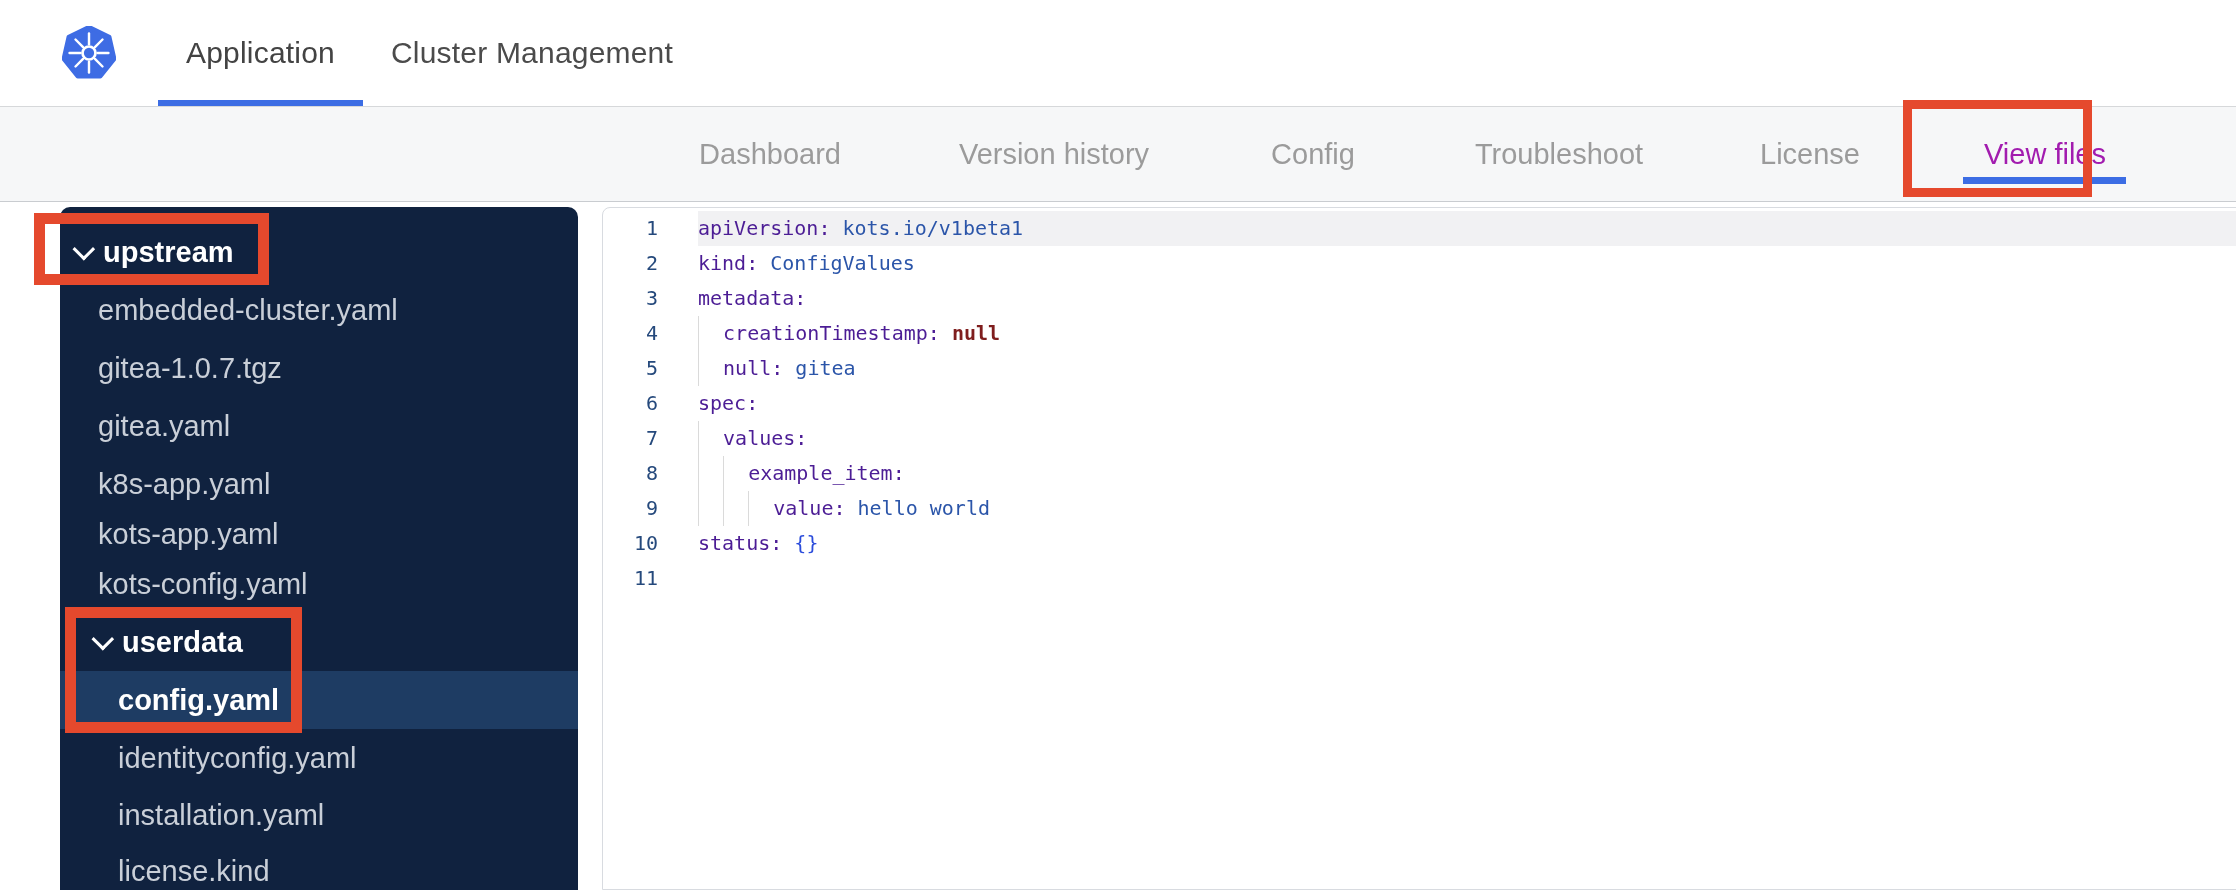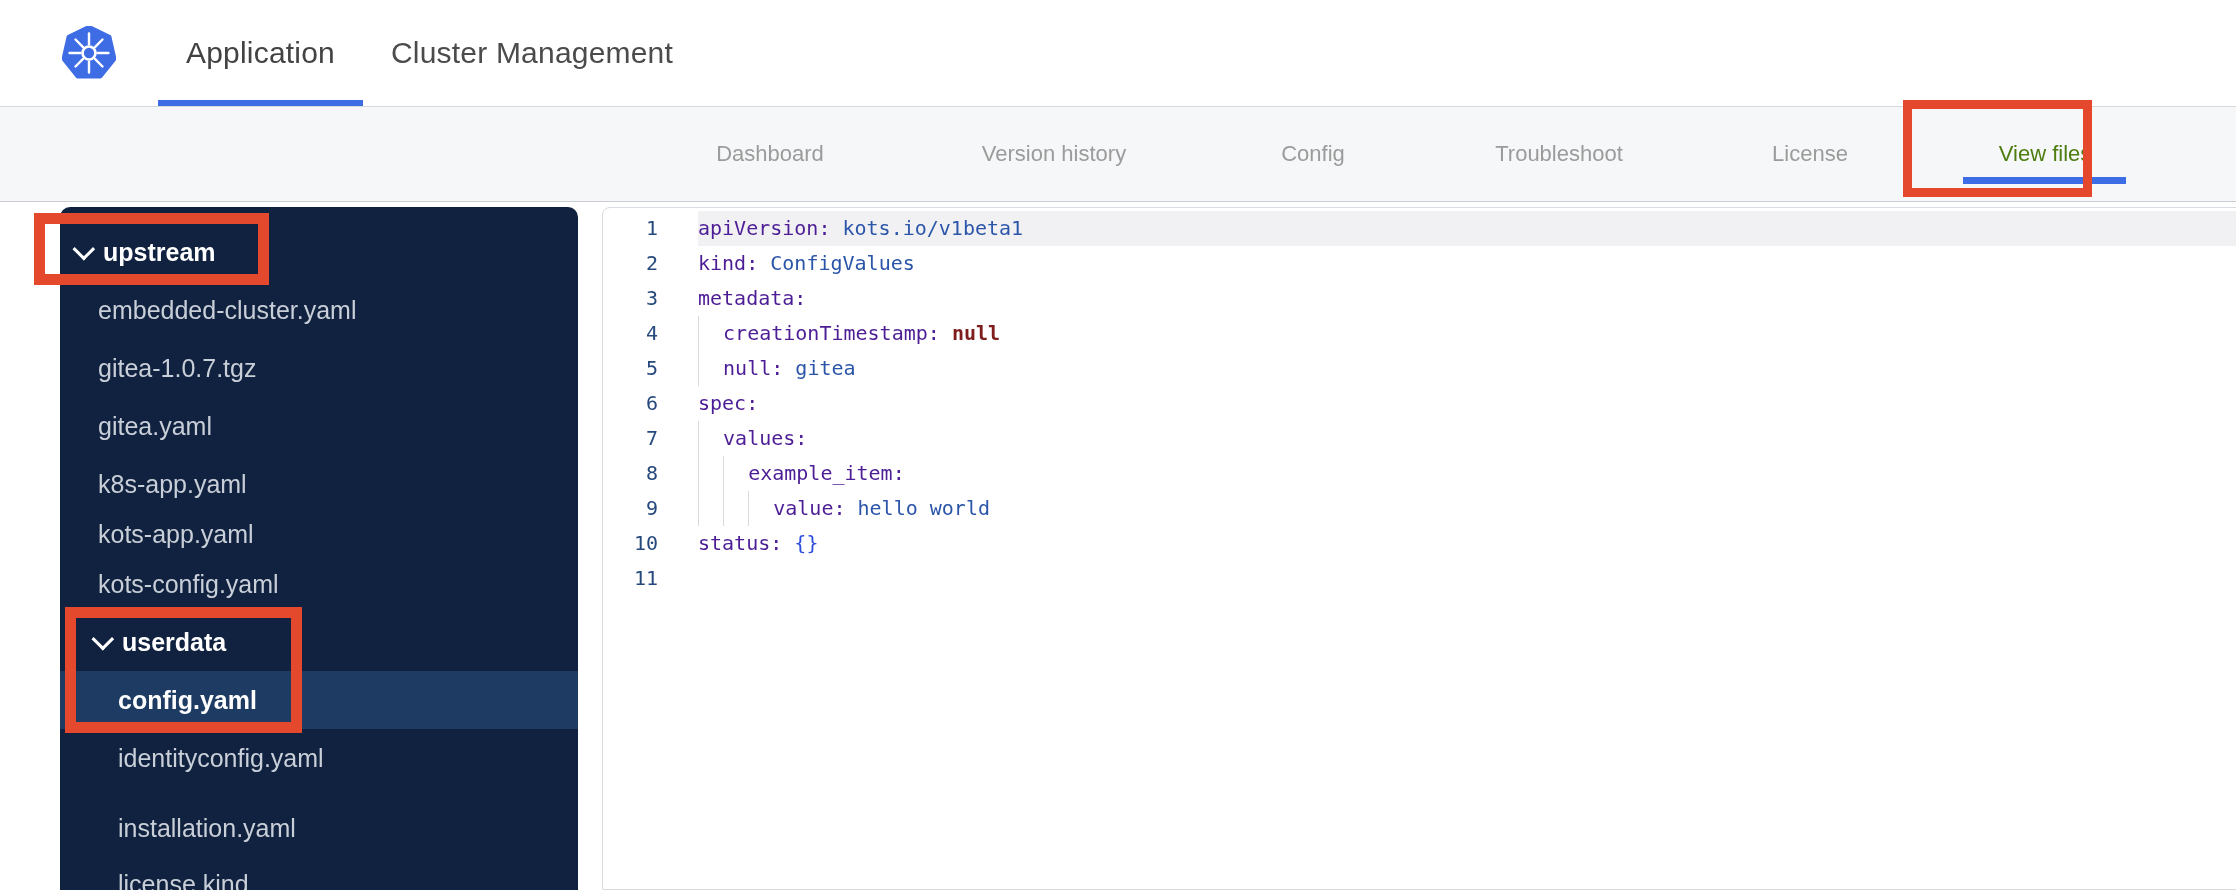--- a/index.html
+++ b/index.html
@@ -20,39 +20,39 @@
     padding:0 28px;cursor:pointer;}
   .htab-label{font-size:30px;color:#4b4b4b;letter-spacing:.2px;}
   .htab.active .htab-label{color:#434343;}
   .htab-underline{position:absolute;left:0;bottom:0;width:100%;height:6px;background:#3c6de4;}
   
   .subnav{
     position:absolute;top:107px;left:0;width:2236px;height:94px;
     background:#f6f7f8;border-bottom:1px solid #c9ccd0;
   }
   .sn-item{position:absolute;top:0;height:94px;display:flex;align-items:center;
-    transform:translateX(-50%);font-size:22px;color:#9b9b9b;cursor:pointer;white-space:nowrap;}
-  .sn-item.active{color:#4d7c0f;}
+    transform:translateX(-50%);font-size:29px;color:#9b9b9b;cursor:pointer;white-space:nowrap;}
+  .sn-item.active{color:#a21caf;}
   .sn-item:nth-child(1){left:770px;}
   .sn-item:nth-child(2){left:1054px;}
   .sn-item:nth-child(3){left:1313px;}
   .sn-item:nth-child(4){left:1559px;}
   .sn-item:nth-child(5){left:1810px;}
   .sn-item:nth-child(6){left:2045px;}
   .vf-underline{position:absolute;top:177px;left:1963px;width:163px;height:7px;background:#3c6de4;}
   
   .file-tree{
     position:absolute;left:60px;top:207px;width:518px;height:683px;
     background:#10223f;border-radius:10px 10px 0 0;
     padding-top:16px;box-sizing:border-box;
   }
   .tree-row{height:58px;display:flex;align-items:center;cursor:pointer;
-    color:#c9cfd8;font-size:25px;white-space:nowrap;}
+    color:#c9cfd8;font-size:29px;white-space:nowrap;}
   .tree-row.short{height:42px;}
-  .tree-row.last{height:56px;align-items:flex-end;}
+  .tree-row.last{height:56px;}
   .tree-row.folder{color:#ffffff;font-weight:bold;}
   .tree-row.selected{background:#1e3c63;color:#ffffff;font-weight:bold;}
   .tree-row.lv0.folder{padding-left:13px;}
   .tree-row.lv1{padding-left:38px;}
   .tree-row.lv1.folder{padding-left:32px;}
   .tree-row.lv2{padding-left:58px;}
   .chev{width:13px;height:13px;border-right:3px solid #ffffff;border-bottom:3px solid #ffffff;
     transform:rotate(45deg) translateY(-4px);margin-right:14px;flex:0 0 auto;}
   
   .editor{

